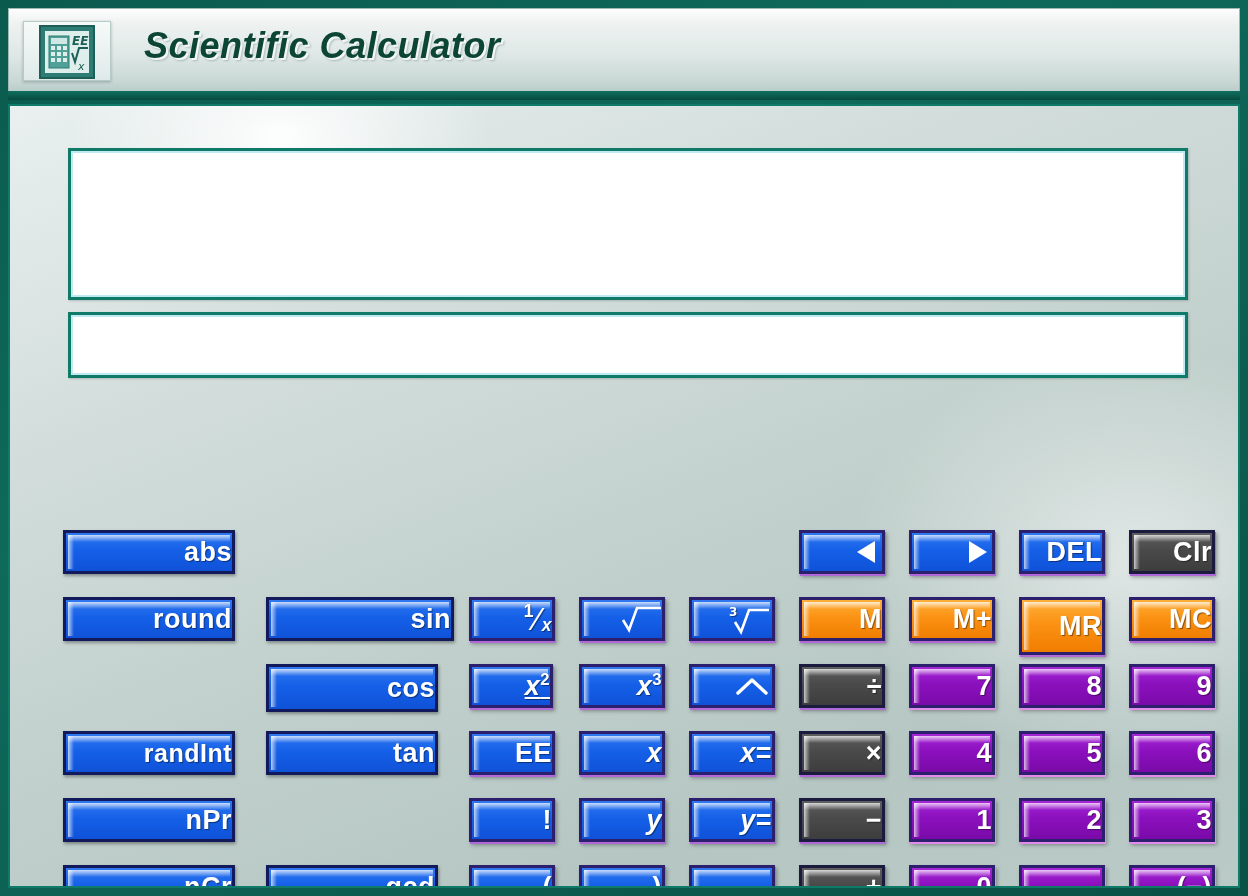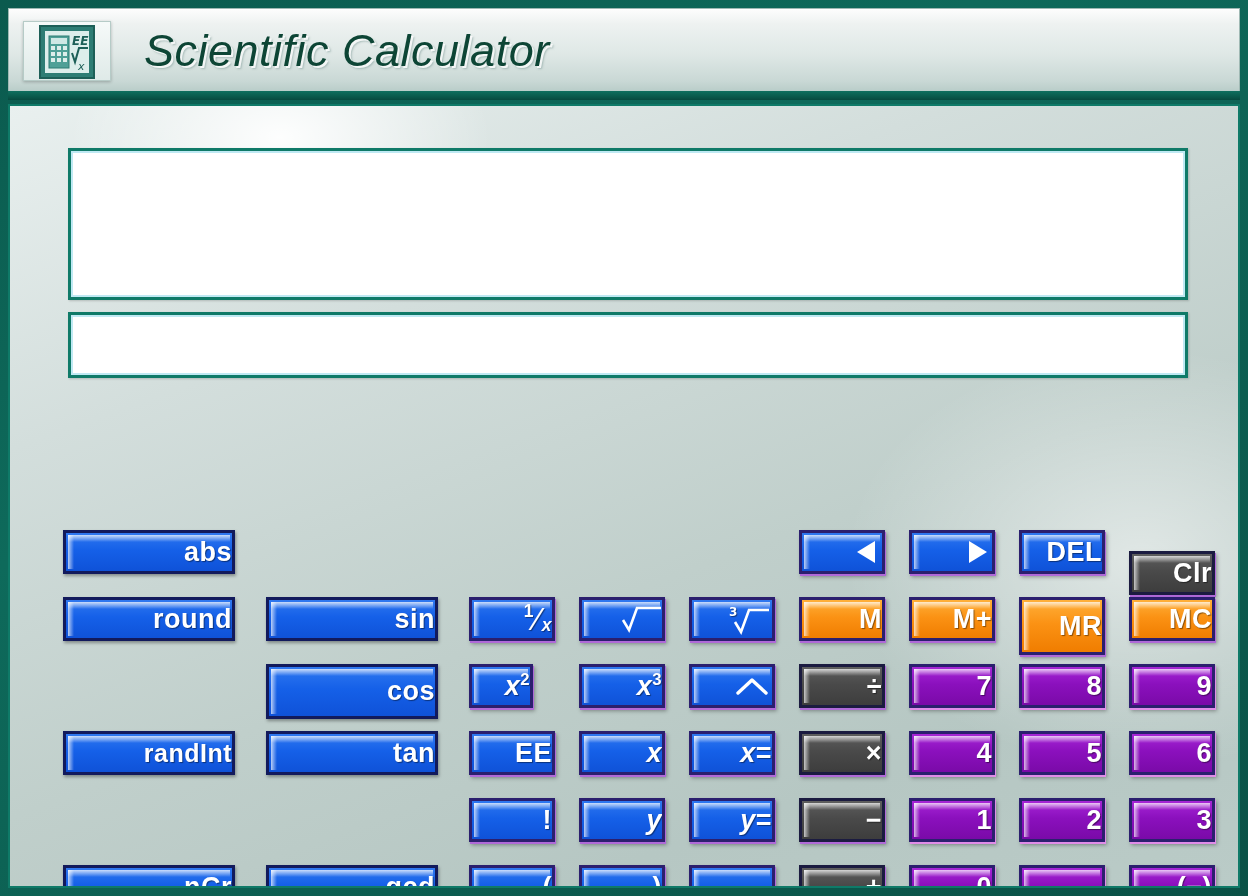--- a/index.html
+++ b/index.html
@@ -33,21 +33,21 @@
   .app-icon{
     position:absolute;left:14px;top:12px;width:88px;height:60px;
     background:linear-gradient(180deg,#f6faf9,#dfeae8);
     border:1px solid #b6cbc7;
     box-shadow:0 1px 3px rgba(0,0,0,.25);
     box-sizing:border-box;
   }
   .app-icon svg{display:block;margin:3px auto 0;}
   .app-title{
     position:absolute;left:135px;top:16px;
-    font-size:45px;font-style:italic;font-weight:normal;
+    font-size:36px;font-style:italic;font-weight:bold;
     letter-spacing:0.5px;
     color:#0d4535;
     text-shadow:2px 2px 0 rgba(255,255,255,.85), 3px 3px 2px rgba(120,150,145,.5);
     white-space:nowrap;
   }
 
   
   .panel{
     position:absolute;left:8px;top:104px;width:1232px;height:784px;
     box-sizing:border-box;
@@ -196,27 +196,27 @@
         <div class="btn c-blue-p txt-shadow" style="left: 899px; top: 424px; width: 86px; height: 44px;">
           <span class="lbl">
             <svg width="30" height="28" viewBox="0 0 30 28">
               <polygon points="7,3 7,25 25,14" fill="#fff"></polygon>
             </svg>
           </span>
         </div>
         <div class="btn c-blue-p txt-shadow" style="left: 1009px; top: 424px; width: 86px; height: 44px;">
           <span class="lbl">DEL</span>
         </div>
-        <div class="btn c-dark txt-shadow" style="left: 1119px; top: 424px; width: 86px; height: 44px; margin-top: 21px;">
+        <div class="btn c-dark txt-shadow" style="left: 1119px; top: 424px; width: 86px; height: 44px;">
           <span class="lbl">Clr</span>
         </div>
         <div class="btn c-blue txt-shadow" style="left: 53px; top: 491px; width: 172px; height: 44px; padding-left: 23px;">
           <span class="lbl">round</span>
         </div>
-        <div class="btn c-blue txt-shadow" style="left: 256px; top: 491px; width: 172px; height: 44px;">
+        <div class="btn c-blue txt-shadow" style="left: 256px; top: 491px; width: 188px; height: 44px;">
           <span class="lbl">sin</span>
         </div>
         <div class="btn c-blue-p txt-shadow" style="left: 459px; top: 491px; width: 86px; height: 44px;">
           <span class="lbl">
             <span class="slashfrac">
               <span class="n">1</span>
               <span class="s">⁄</span>
               <span class="d">x</span>
             </span>
           </span>
@@ -241,24 +241,24 @@
         </div>
         <div class="btn c-orange txt-shadow" style="left: 899px; top: 491px; width: 86px; height: 44px;">
           <span class="lbl">M+</span>
         </div>
         <div class="btn c-orange txt-shadow" style="left: 1009px; top: 491px; width: 86px; height: 58px;">
           <span class="lbl">MR</span>
         </div>
         <div class="btn c-orange txt-shadow" style="left: 1119px; top: 491px; width: 86px; height: 44px;">
           <span class="lbl">MC</span>
         </div>
-        <div class="btn c-blue txt-shadow" style="left: 256px; top: 558px; width: 172px; height: 55px;">
+        <div class="btn c-blue txt-shadow" style="left: 256px; top: 558px; width: 172px; height: 48px;">
           <span class="lbl">cos</span>
         </div>
-        <div class="btn c-blue-p txt-shadow" style="left: 459px; top: 558px; width: 64px; height: 44px;">
+        <div class="btn c-blue-p txt-shadow" style="left: 459px; top: 558px; width: 84px; height: 44px; text-decoration: underline;">
           <span class="lbl">
             <span><span class="ital">x</span><span class="sup">2</span></span>
           </span>
         </div>
         <div class="btn c-blue-p txt-shadow" style="left: 569px; top: 558px; width: 86px; height: 44px;">
           <span class="lbl">
             <span><span class="ital">x</span><span class="sup">3</span></span>
           </span>
         </div>
         <div class="btn c-blue-p txt-shadow" style="left: 679px; top: 558px; width: 86px; height: 44px;">
@@ -303,20 +303,23 @@
           <span class="lbl">×</span>
         </div>
         <div class="btn c-purple txt-shadow" style="left: 899px; top: 625px; width: 86px; height: 44px;">
           <span class="lbl">4</span>
         </div>
         <div class="btn c-purple txt-shadow" style="left: 1009px; top: 625px; width: 86px; height: 44px;">
           <span class="lbl">5</span>
         </div>
         <div class="btn c-purple txt-shadow" style="left: 1119px; top: 625px; width: 86px; height: 44px;">
           <span class="lbl">6</span>
+        </div>
+        <div class="btn c-blue txt-shadow" style="left: 53px; top: 692px; width: 172px; height: 44px;">
+          <span class="lbl">nPr</span>
         </div>
         <div class="btn c-blue-p txt-shadow" style="left: 459px; top: 692px; width: 86px; height: 44px;">
           <span class="lbl">!</span>
         </div>
         <div class="btn c-blue-p txt-shadow" style="left: 569px; top: 692px; width: 86px; height: 44px;">
           <span class="lbl">
             <span class="ital">y</span>
           </span>
         </div>
         <div class="btn c-blue-p txt-shadow" style="left: 679px; top: 692px; width: 86px; height: 44px;">

